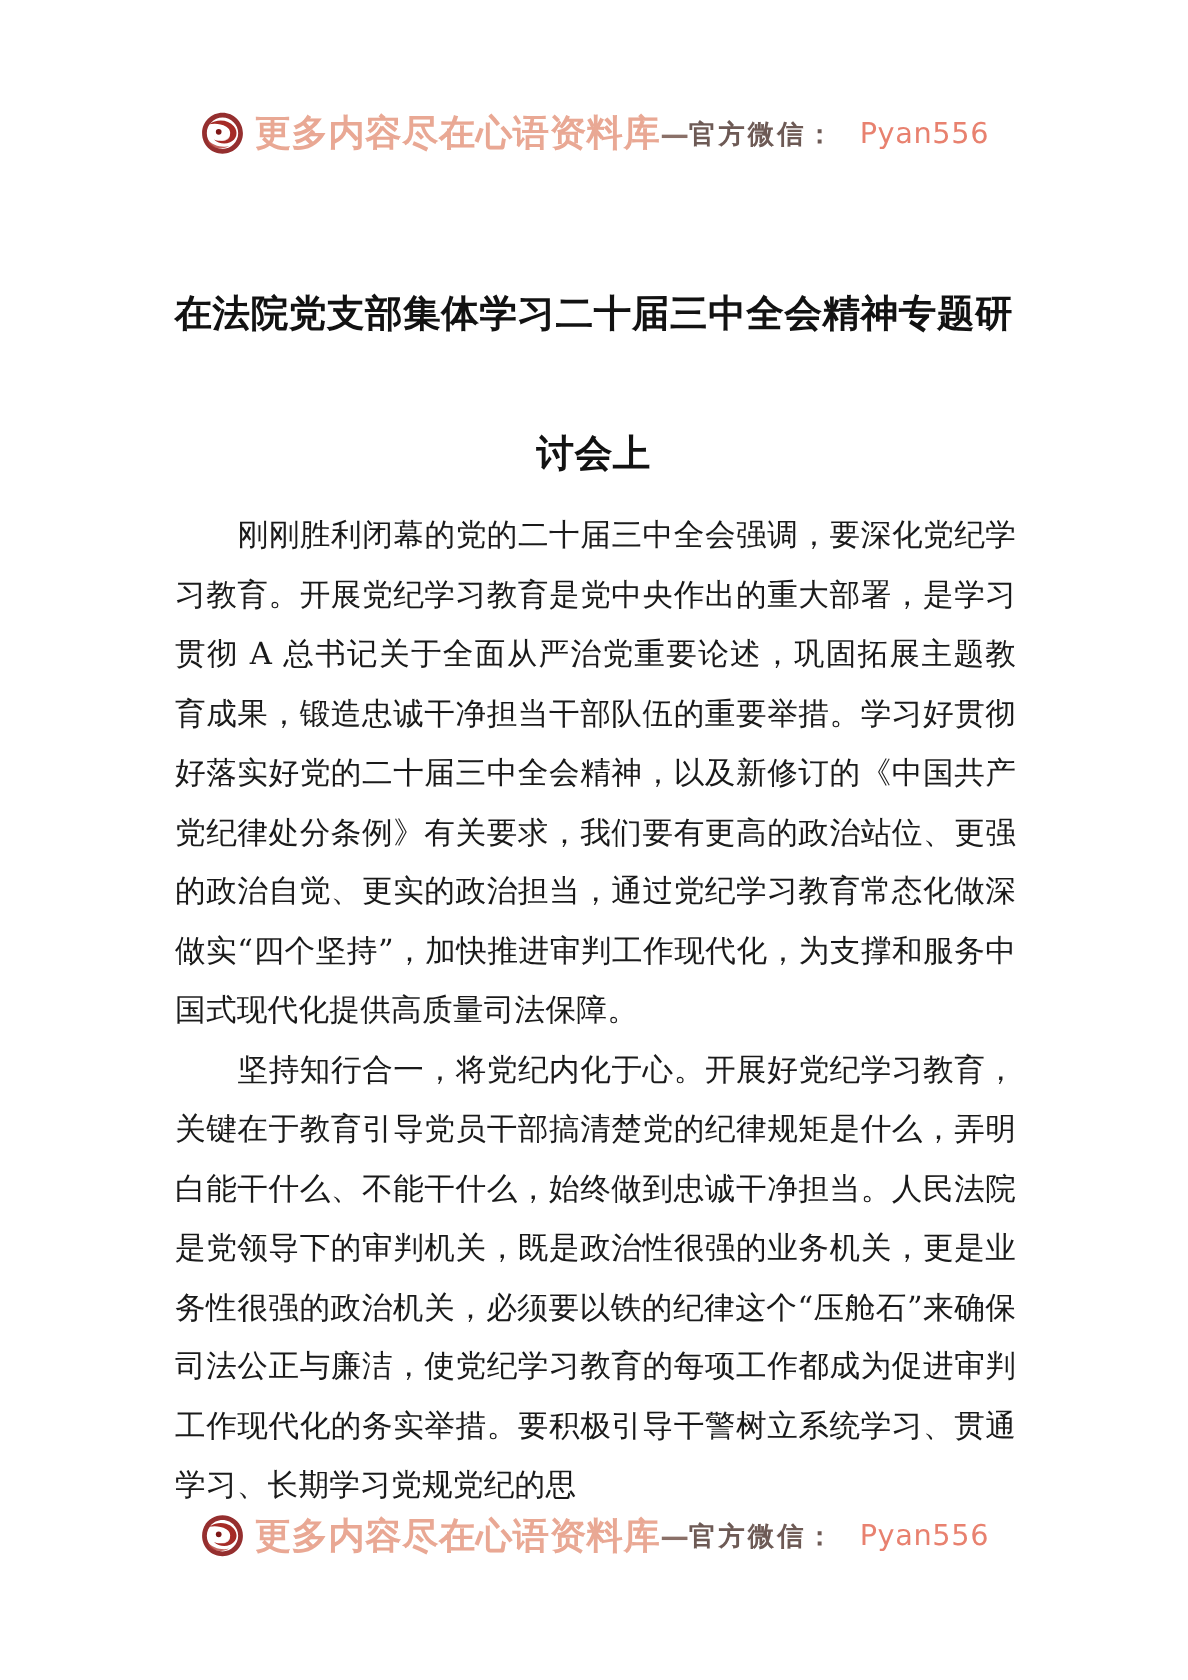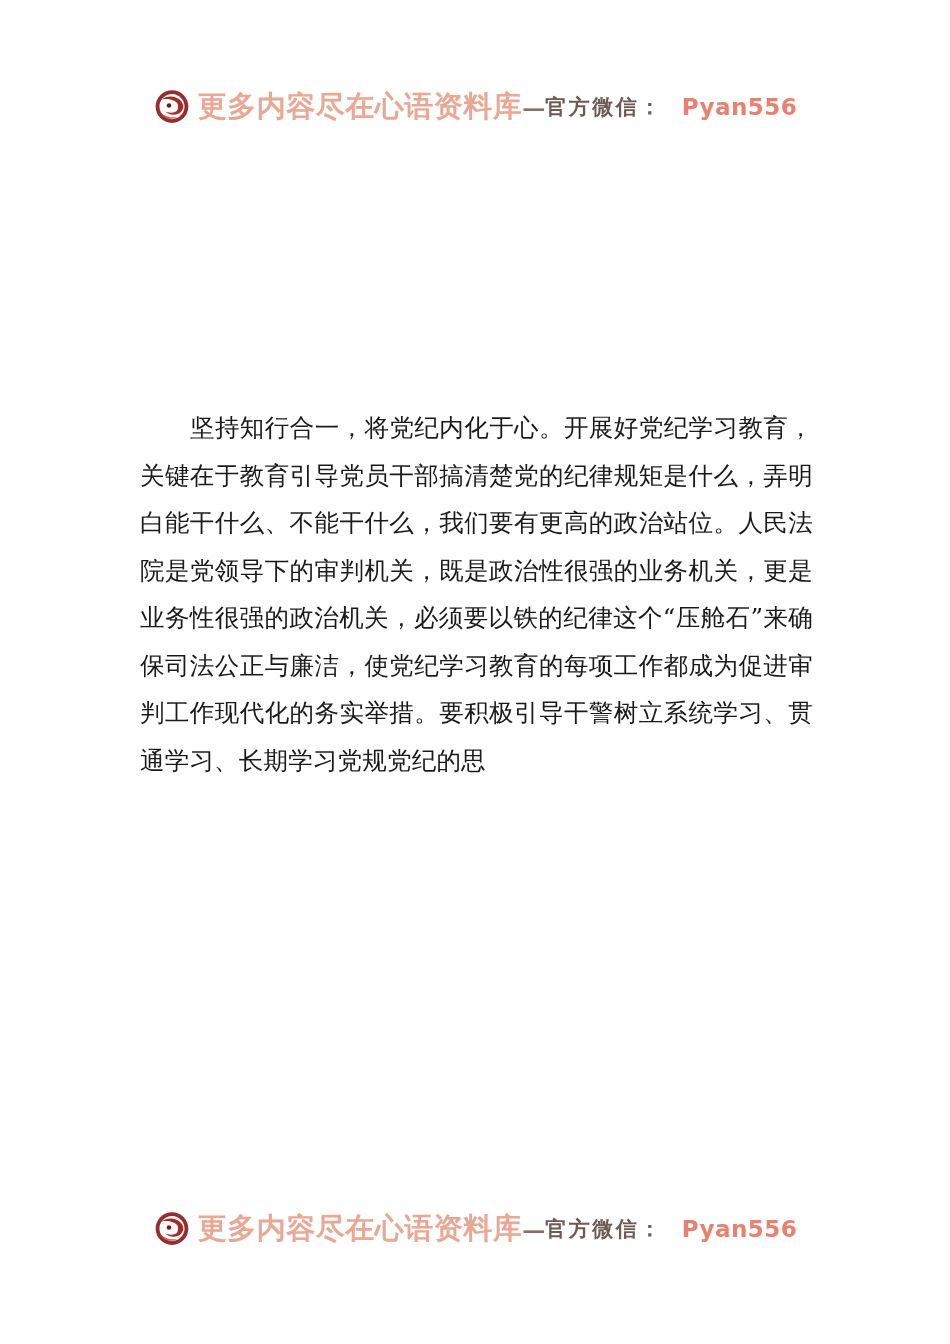--- a/index.html
+++ b/index.html
@@ -62,21 +62,21 @@
     font-family: "DejaVu Serif", "Liberation Serif", serif;
     font-size: 21px;
     font-weight: bold;
     color: #6d5a55;
     letter-spacing: 2.5px;
     text-align: right;
   }
   .wm-text-id {
     font-family: "DejaVu Sans", "Liberation Sans", sans-serif;
     font-size: 23px;
-    font-weight: bold;
+    font-weight: normal;
     color: #e8816f;
     letter-spacing: 0.5px;
     margin-left: 19px;
     text-align: center;
   }
 
   
   .doc-title {
     position: absolute;
     left: 130px;
@@ -126,24 +126,26 @@
       <circle cx="42" cy="46" r="6" fill="#7d1616"></circle>
       <path d="M18 62 C28 74 48 80 64 76 C52 84 32 82 22 72 Z" fill="#b5413a" opacity="0.8"></path>
     </svg>
     <span class="wm-text-main">更多内容尽在心语资料库</span>
       <span class="wm-dash">—</span>
       <span class="wm-text-wechat">官方微信：</span>
       <span class="wm-text-id">Pyan556</span>
   </div>
 
   <h1 class="doc-title">
+    <span class="tline">在法院党支部集体学习二十届三中全会精神专题研讨会上</span>
   </h1>
 
   <div class="body-area">
-    <p class="para">坚持知行合一，将党纪内化于心。开展好党纪学习教育，关键在于教育引导党员干部搞清楚党的纪律规矩是什么，弄明白能干什么、不能干什么，我们要有更高的政治站位。人民法院是党领导下的审判机关，既是政治性很强的业务机关，更是业务性很强的政治机关，必须要以铁的纪律这个“压舱石”来确保司法公正与廉洁，使党纪学习教育的每项工作都成为促进审判工作现代化的务实举措。要积极引导干警树立系统学习、贯通学习、长期学习党规党纪的思</p>
+    <p class="para">刚刚胜利闭幕的党的二十届三中全会强调，要深化党纪学习教育。开展党纪学习教育是党中央作出的重大部署，是学习贯彻 A 总书记关于全面从严治党重要论述，巩固拓展主题教育成果，锻造忠诚干净担当干部队伍的重要举措。学习好贯彻好落实好党的二十届三中全会精神，以及新修订的《中国共产党纪律处分条例》有关要求，我们要有更高的政治站位、更强的政治自觉、更实的政治担当，通过党纪学习教育常态化做深做实“四个坚持”，加快推进审判工作现代化，为支撑和服务中国式现代化提供高质量司法保障。</p>
+    <p class="para">坚持知行合一，将党纪内化于心。开展好党纪学习教育，关键在于教育引导党员干部搞清楚党的纪律规矩是什么，弄明白能干什么、不能干什么，始终做到忠诚干净担当。人民法院是党领导下的审判机关，既是政治性很强的业务机关，更是业务性很强的政治机关，必须要以铁的纪律这个“压舱石”来确保司法公正与廉洁，使党纪学习教育的每项工作都成为促进审判工作现代化的务实举措。要积极引导干警树立系统学习、贯通学习、长期学习党规党纪的思</p>
   </div>
 
   <div class="watermark footer">
     <svg class="wm-logo" viewBox="0 0 100 100" aria-hidden="true">
       <path d="M50 6 C26 6 7 25 7 49 C7 73 26 92 50 92 C74 92 93 73 93 49 C93 25 74 6 50 6 Z M50 16 C68 16 83 31 83 49 C83 67 68 82 50 82 C32 82 17 67 17 49 C17 31 32 16 50 16 Z" fill="#8c1d1d" opacity="0.92"></path>
       <path d="M22 30 C38 18 62 20 74 34 C84 46 80 62 66 68 C54 73 40 70 32 62 C40 66 52 66 60 60 C69 53 68 41 58 35 C46 28 32 28 22 30 Z" fill="#a62b26"></path>
       <path d="M30 44 C42 38 58 40 64 48 C68 54 64 62 56 64 C48 66 38 63 34 57 C42 60 52 59 55 54 C58 49 52 45 44 45 C38 45 33 45 30 44 Z" fill="#ffffff" opacity="0.85"></path>
       <circle cx="42" cy="46" r="6" fill="#7d1616"></circle>
       <path d="M18 62 C28 74 48 80 64 76 C52 84 32 82 22 72 Z" fill="#b5413a" opacity="0.8"></path>
     </svg>

